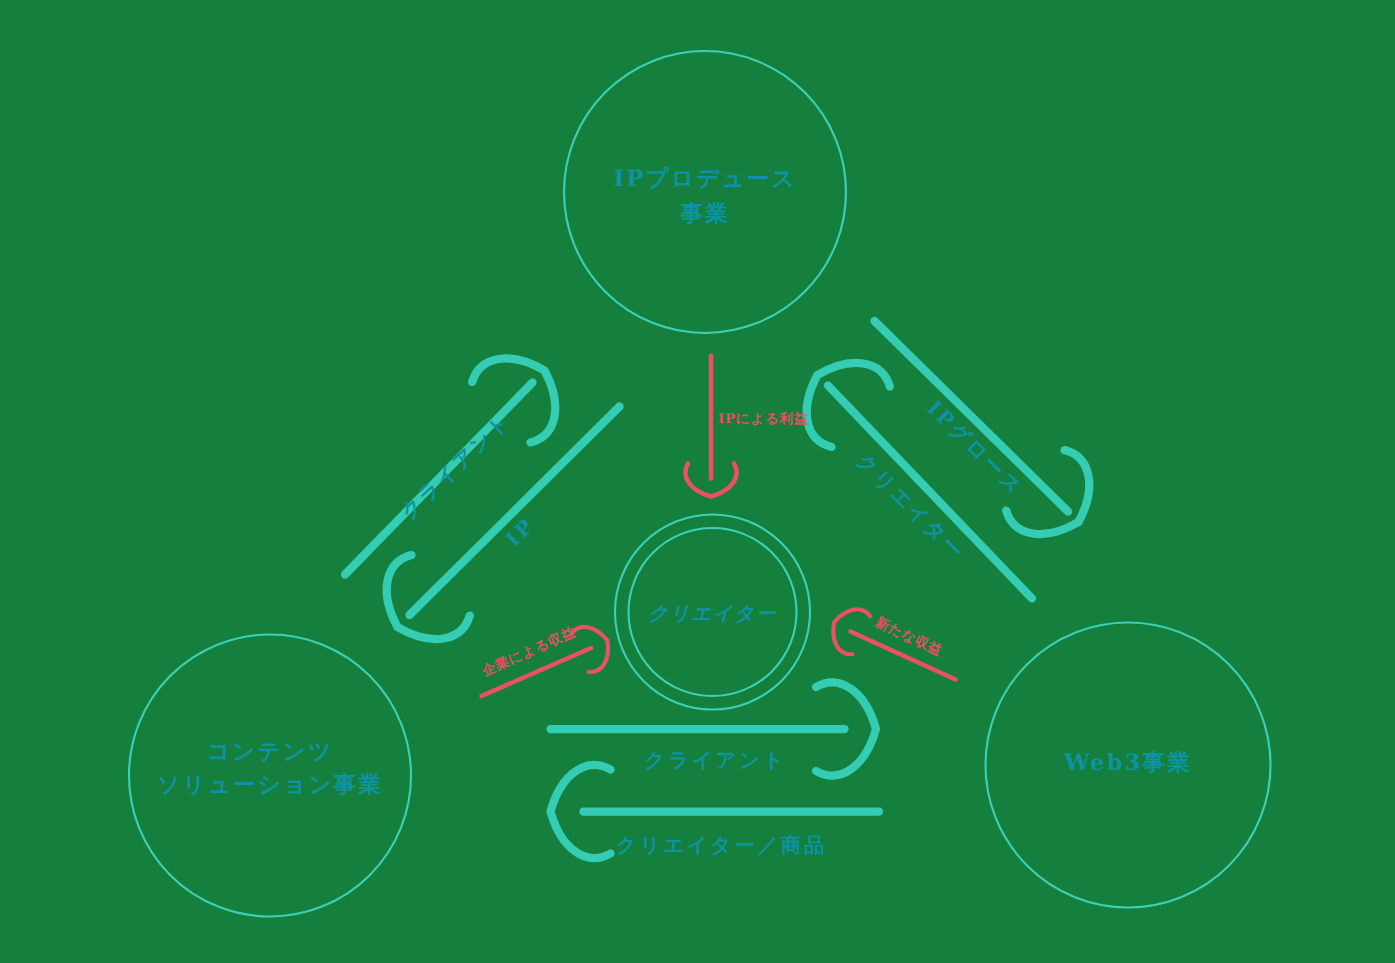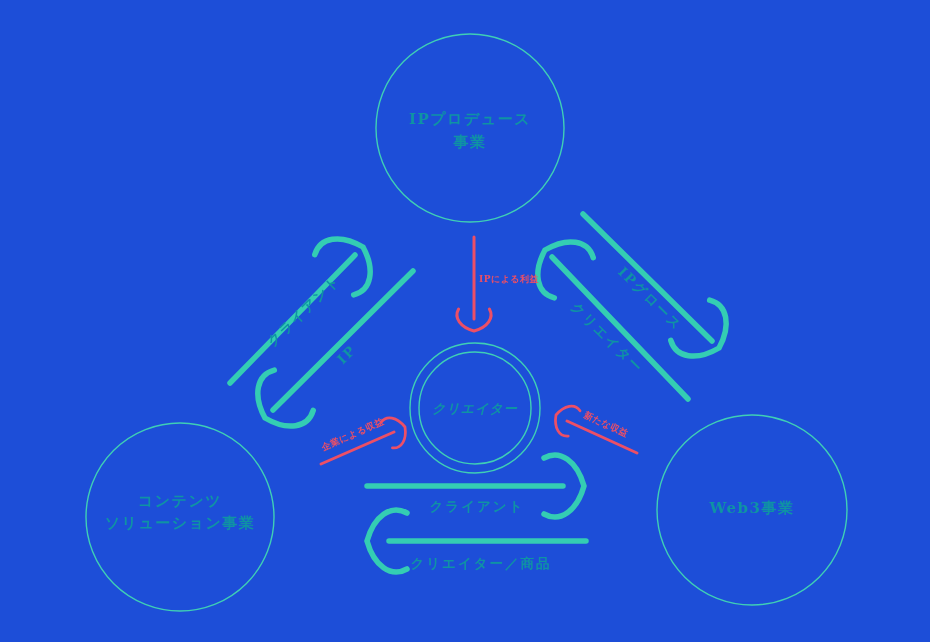--- a/index.html
+++ b/index.html
@@ -8,21 +8,21 @@
     background: #ffffff;
     width: 930px;
     height: 642px;
     overflow: hidden;
     font-family: "DejaVu Serif", "Liberation Serif", serif;
   }
   .stage {
     position: relative;
     width: 930px;
     height: 642px;
-    background: #1d4ed8;
+    background: #15803d;
   }
   svg { display: block; }
 
   
   .node-ring {
     fill: none;
     stroke: #3fcfb5;
     stroke-width: 1.4;
   }
 

